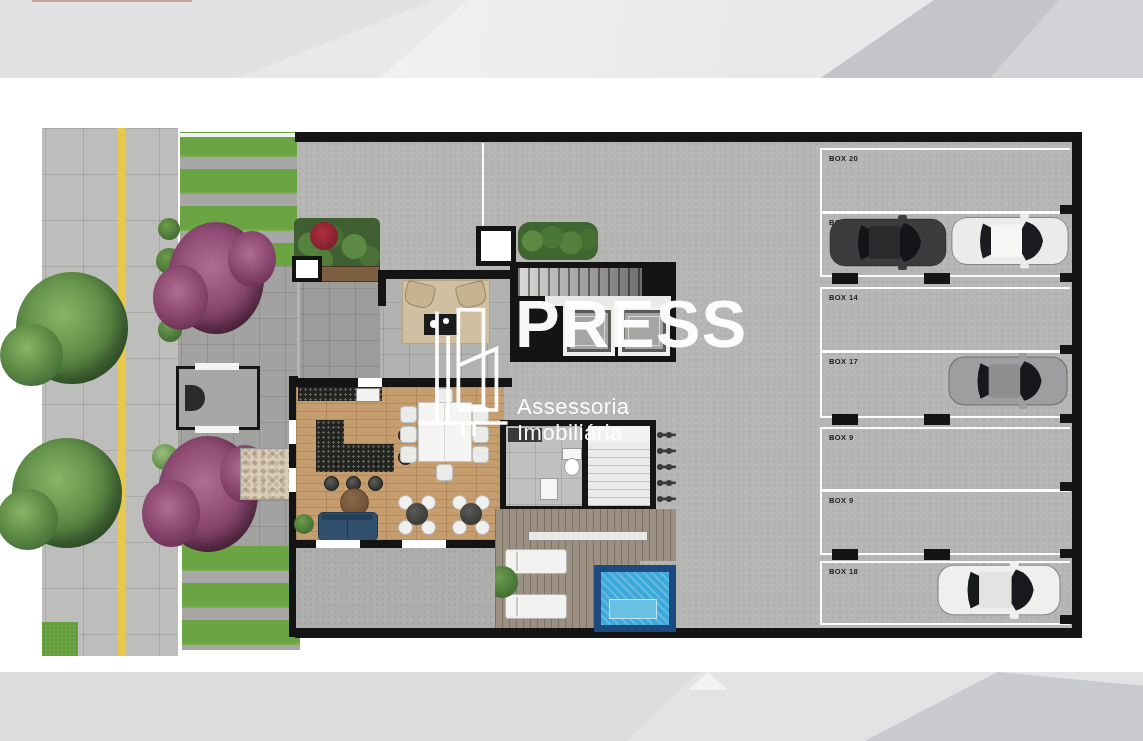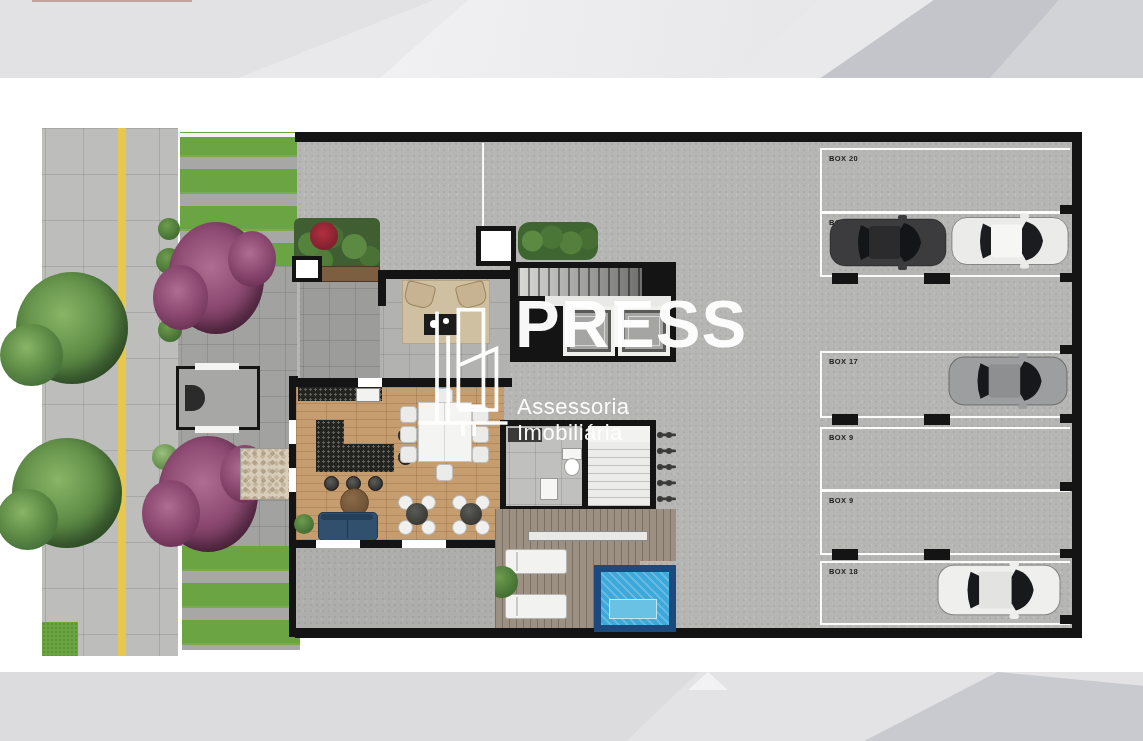--- a/index.html
+++ b/index.html
@@ -244,20 +244,23 @@
     <div class="poolstep"></div>
   </div>
   <div class="abs speck" style="left:296px;top:548px;width:199px;height:80px;background-color:#aeaeac;"></div>
 
   <div class="abs boxstall" style="left:820px;top:148px;width:248px;height:61px;">
     <span class="boxlabel">BOX 20</span>
   </div>
   <div class="abs boxstall" style="left:820px;top:212px;width:248px;height:61px;">
     <span class="boxlabel">BOX 13</span>
   </div>
+  <div class="abs boxstall" style="left:820px;top:287px;width:248px;height:61px;">
+    <span class="boxlabel">BOX 14</span>
+  </div>
   <div class="abs boxstall" style="left:820px;top:351px;width:248px;height:63px;">
     <span class="boxlabel">BOX 17</span>
   </div>
   <div class="abs boxstall" style="left:820px;top:427px;width:248px;height:60px;">
     <span class="boxlabel">BOX 9</span>
   </div>
   <div class="abs boxstall" style="left:820px;top:490px;width:248px;height:61px;">
     <span class="boxlabel">BOX 9</span>
   </div>
   <div class="abs boxstall" style="left:820px;top:561px;width:248px;height:60px;">

